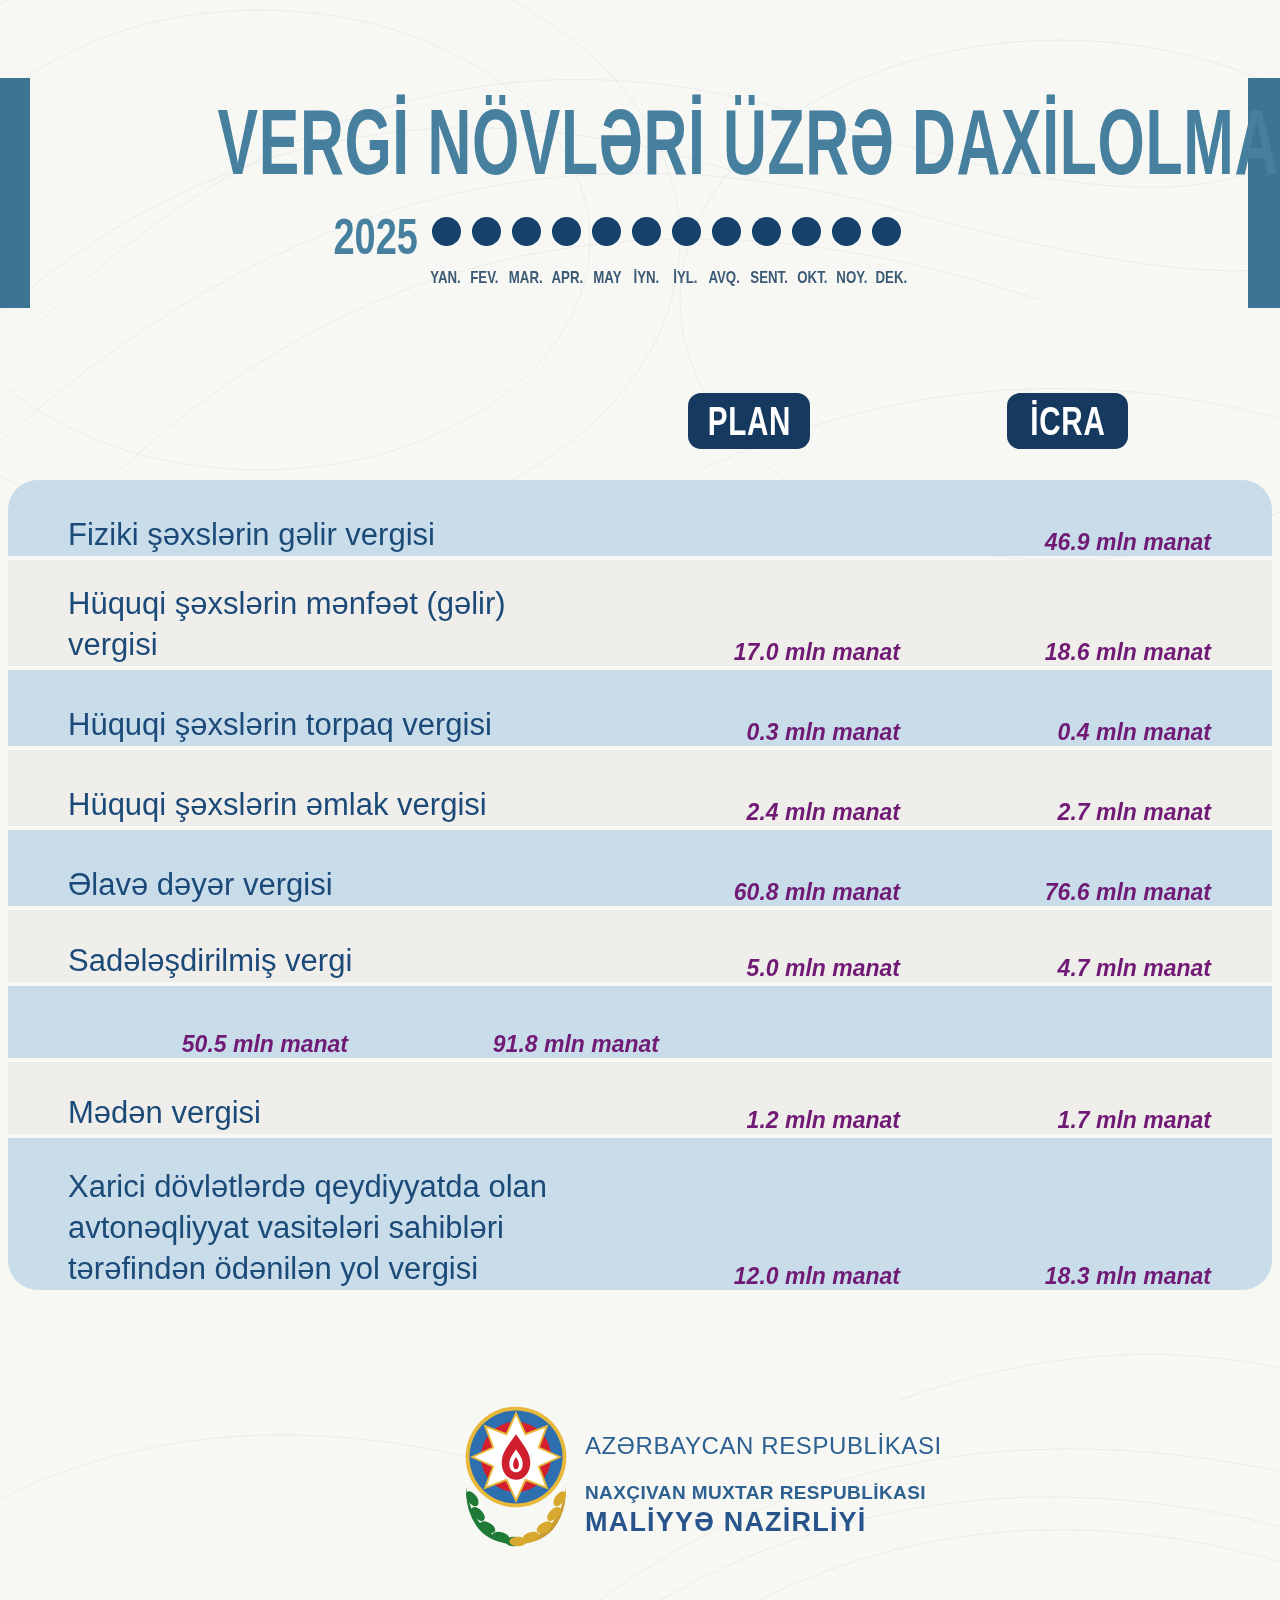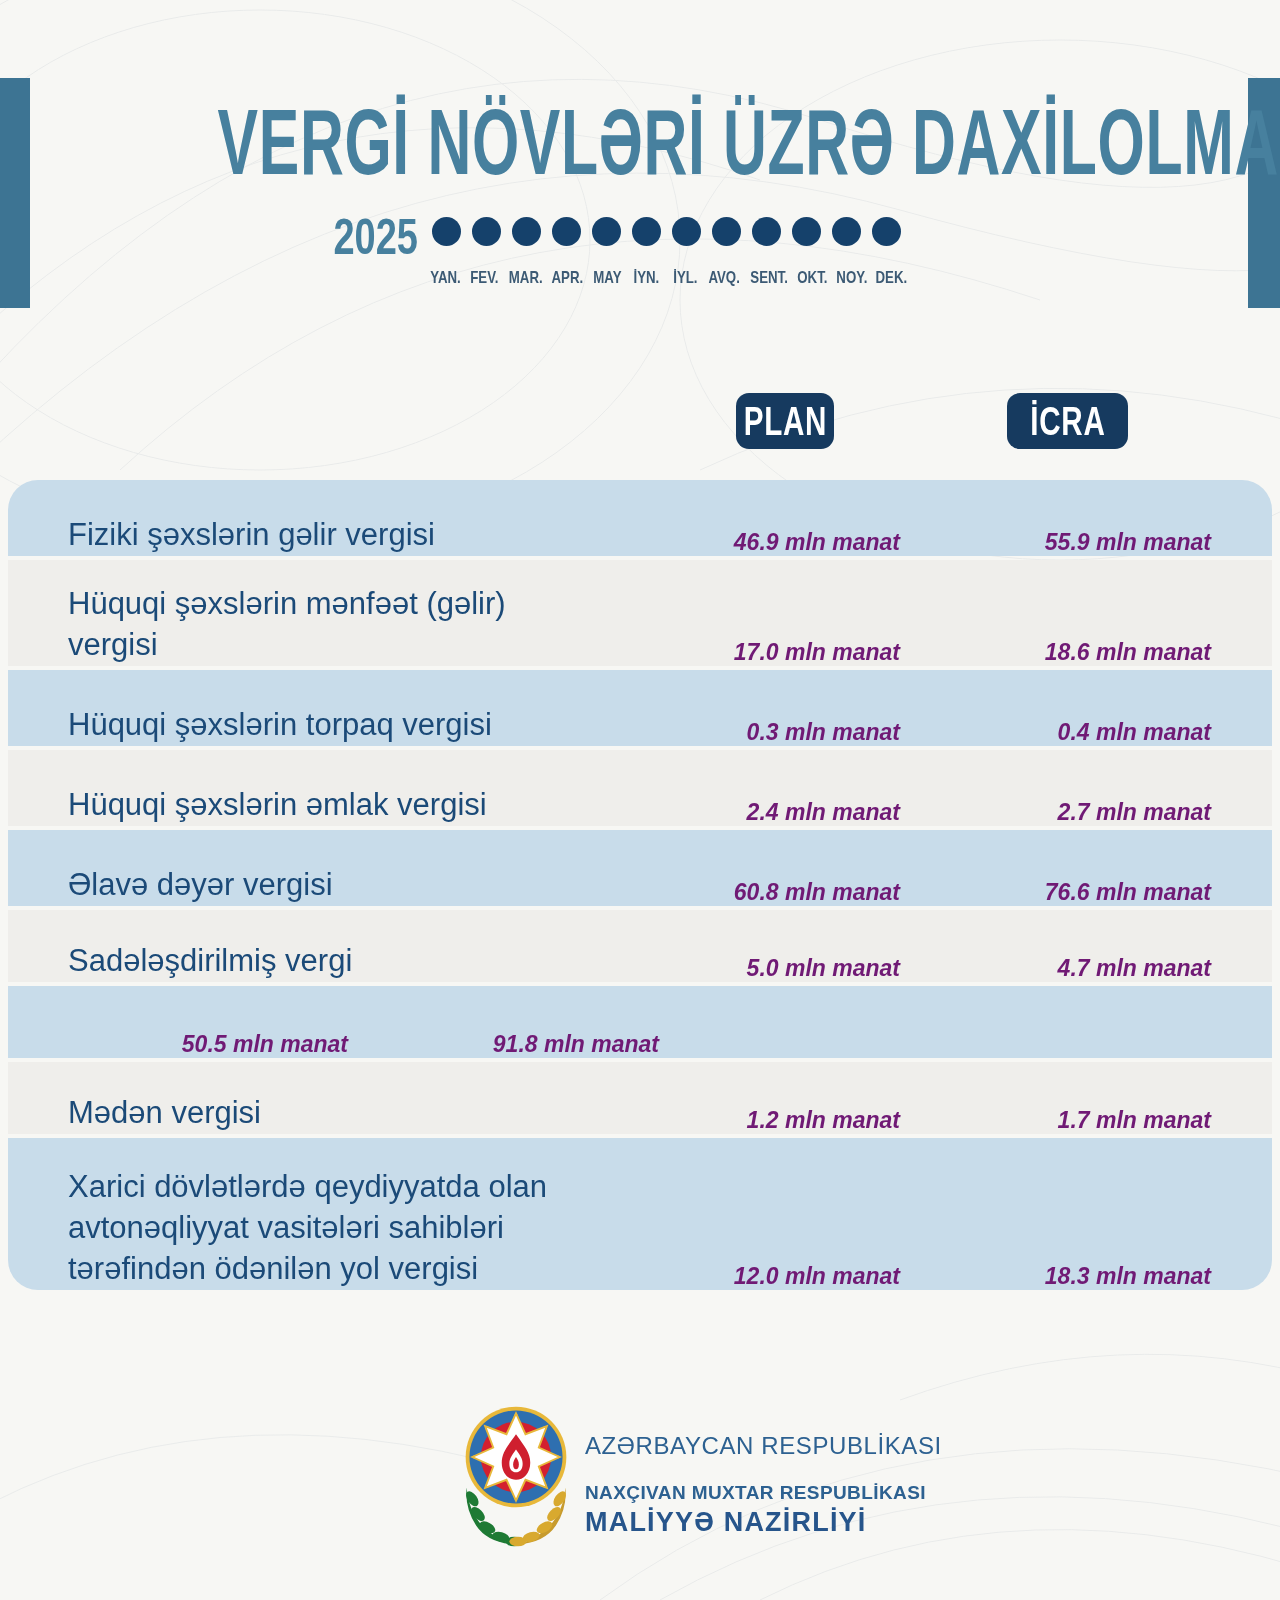--- a/index.html
+++ b/index.html
@@ -21,21 +21,21 @@
   .dots{position:absolute;top:217px;left:432px;display:flex;gap:11px;}
   .dot{width:29px;height:29px;border-radius:50%;background:#15416b;}
   .months{position:absolute;top:268px;left:426px;width:486px;display:flex;}
   .month{flex:1;text-align:center;font-size:17px;font-weight:bold;color:#3c5a74;
          white-space:nowrap;transform:scaleX(0.78);transform-origin:center;}
 
   .badge{position:absolute;top:393px;height:56px;background:#163a5f;border-radius:13px;
          color:#ffffff;display:flex;align-items:center;justify-content:center;}
   .badge span{font-size:40px;font-weight:bold;line-height:1;transform:scaleX(0.74);
               transform-origin:center;letter-spacing:1px;}
-  .badge.plan{left:736px;width:98px;}
+  .badge.plan{left:688px;width:122px;}
   .badge.icra{left:1007px;width:121px;}
 
   .table{position:absolute;left:8px;top:480px;width:1264px;display:flex;
          flex-direction:column;gap:4px;}
   .row{display:flex;align-items:flex-end;box-sizing:border-box;width:100%;
        padding-left:60px;padding-right:61px;height:76px;}
   .row.blue{background:#c8dcea;}
   .row.gray{background:#efeeeb;}
   .row.first{border-radius:30px 30px 0 0;}
   .row.last{border-radius:0 0 30px 30px;}
@@ -118,21 +118,20 @@
     <span>PLAN</span>
   </div>
   <div class="badge icra">
     <span>İCRA</span>
   </div>
 
   <div class="table">
     <div class="row blue first">
       <div class="label">Fiziki şəxslərin gəlir vergisi</div>
       <div class="val plan">46.9 mln manat</div>
-      <div class="val icra">55.9 mln manat</div>
     </div>
     <div class="row gray h2l">
       <div class="label">Hüquqi şəxslərin mənfəət (gəlir)
 vergisi</div>
       <div class="val plan">17.0 mln manat</div>
       <div class="val icra">18.6 mln manat</div>
     </div>
     <div class="row blue">
       <div class="label">Hüquqi şəxslərin torpaq vergisi</div>
       <div class="val plan">0.3 mln manat</div>

